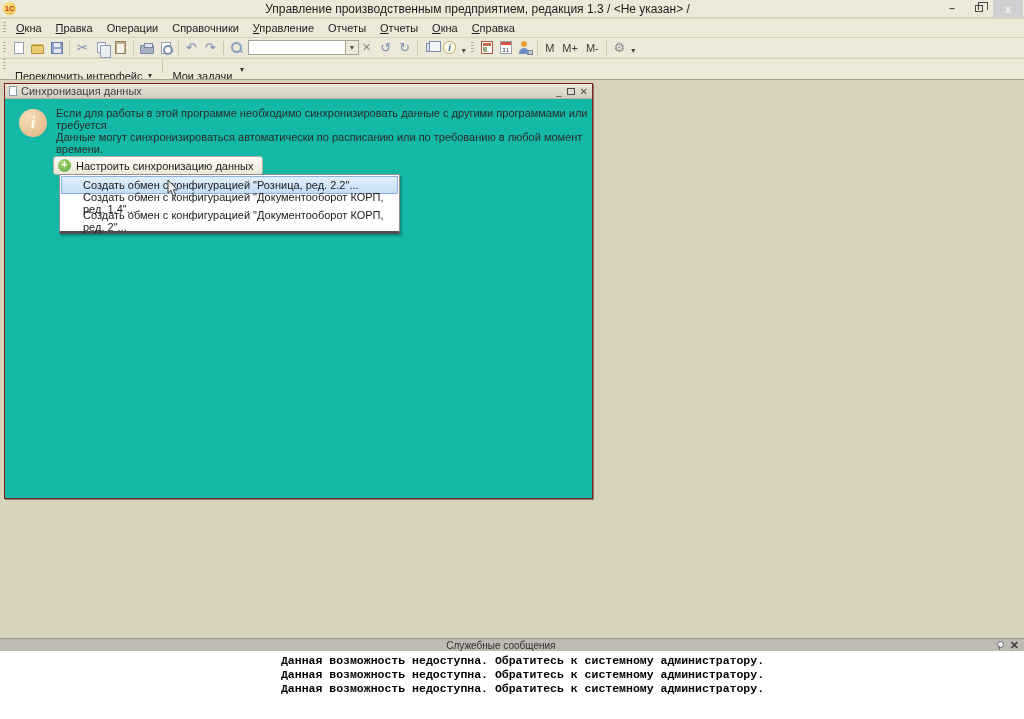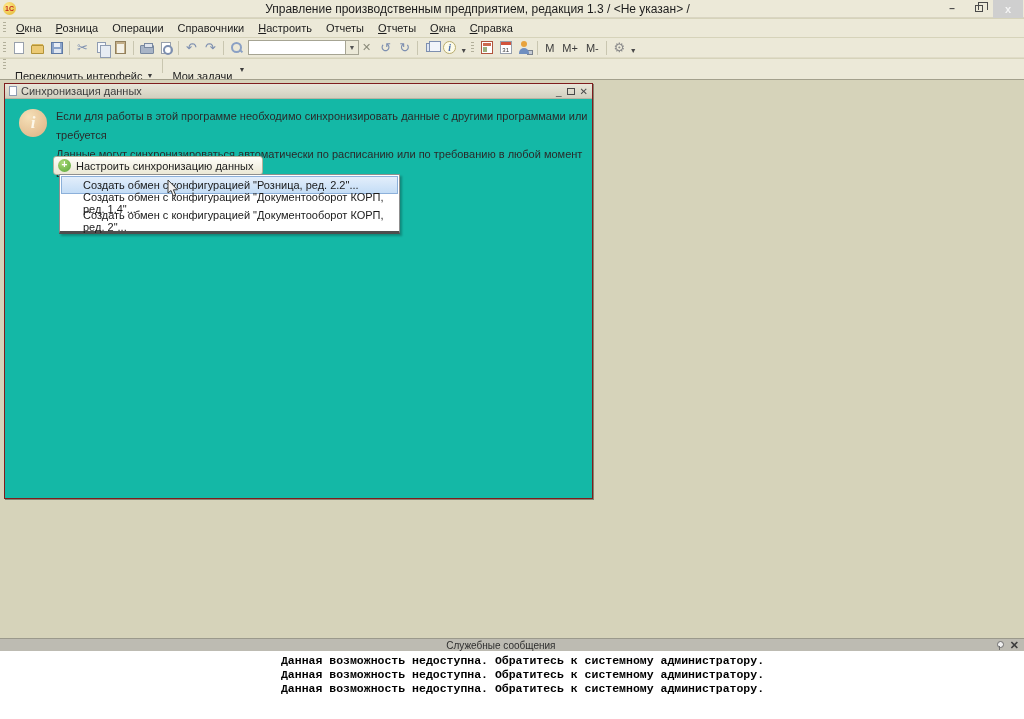--- a/index.html
+++ b/index.html
@@ -97,21 +97,21 @@
     border-bottom:1px solid #b7b4a2; display:flex; align-items:center; padding:0 4px;
     font-size:11px; color:#3d3d3d; }
   .doc-icon { width:8px; height:10px; background:#fff; border:1px solid #8f9cb2; margin-right:4px; }
   .dlg-title { flex:1; }
   .dlg-controls { display:flex; gap:5px; font-size:10px; color:#4a4a4a; align-items:center; }
   .dlg-sq { width:8px; height:7px; border:1px solid #4a4a4a; display:inline-block; }
   .dialog-body { position:relative; height:434px; }
   .info-icon { position:absolute; left:14px; top:10px; width:28px; height:28px; border-radius:50%;
     background:radial-gradient(circle at 35% 28%, #f5e0b8, #ddb182); color:#fdf8ea;
     font:italic bold 17px "Liberation Serif",serif; display:flex; align-items:center; justify-content:center; }
-  .info-text { position:absolute; left:51px; top:8px; font-size:11px; line-height:19px; color:#2a2a2a; }
+  .info-text { position:absolute; left:51px; top:8px; font-size:11px; line-height:12px; color:#2a2a2a; }
   .config-btn { position:absolute; left:48px; top:57px; height:19px; display:inline-flex; align-items:center;
     gap:5px; padding:0 9px 0 4px; background:linear-gradient(#fefdf8,#ebe8d6);
     border:1px solid #b5b29c; border-radius:3px; font-size:11px; color:#1c1c1c; }
   .plus-icon { width:13px; height:13px; border-radius:50%;
     background:radial-gradient(circle at 35% 30%, #a9d877, #57a637); color:#fff; font-size:10px;
     font-weight:bold; line-height:12px; text-align:center; }
 
   .popup-menu { position:absolute; left:54px; top:75px; width:341px; background:#fff;
     border:1px solid #8f8f8f; border-bottom:3px solid #4e4e4e; box-shadow:2px 2px 2px rgba(0,0,0,.25);
     padding:1px; }
@@ -147,24 +147,24 @@
       <span class="wc-btn wc-restore">
           <span class="sq"></span>
         </span>
       <span class="wc-btn wc-close">x</span>
     </div>
   </div>
 
   <div class="menubar">
     <span class="grip"></span>
     <span class="menu-item accel">Окна</span>
-    <span class="menu-item accel">Розница</span>
+    <span class="menu-item accel">Правка</span>
     <span class="menu-item">Операции</span>
     <span class="menu-item">Справочники</span>
-    <span class="menu-item accel">Настроить</span>
+    <span class="menu-item accel">Управление</span>
     <span class="menu-item">Отчеты</span>
     <span class="menu-item accel">Отчеты</span>
     <span class="menu-item accel">Окна</span>
     <span class="menu-item accel">Справка</span>
   </div>
 
   <div class="toolbar1">
     <span class="grip"></span>
     <span class="tbtn">
         <span class="i-new"></span>

